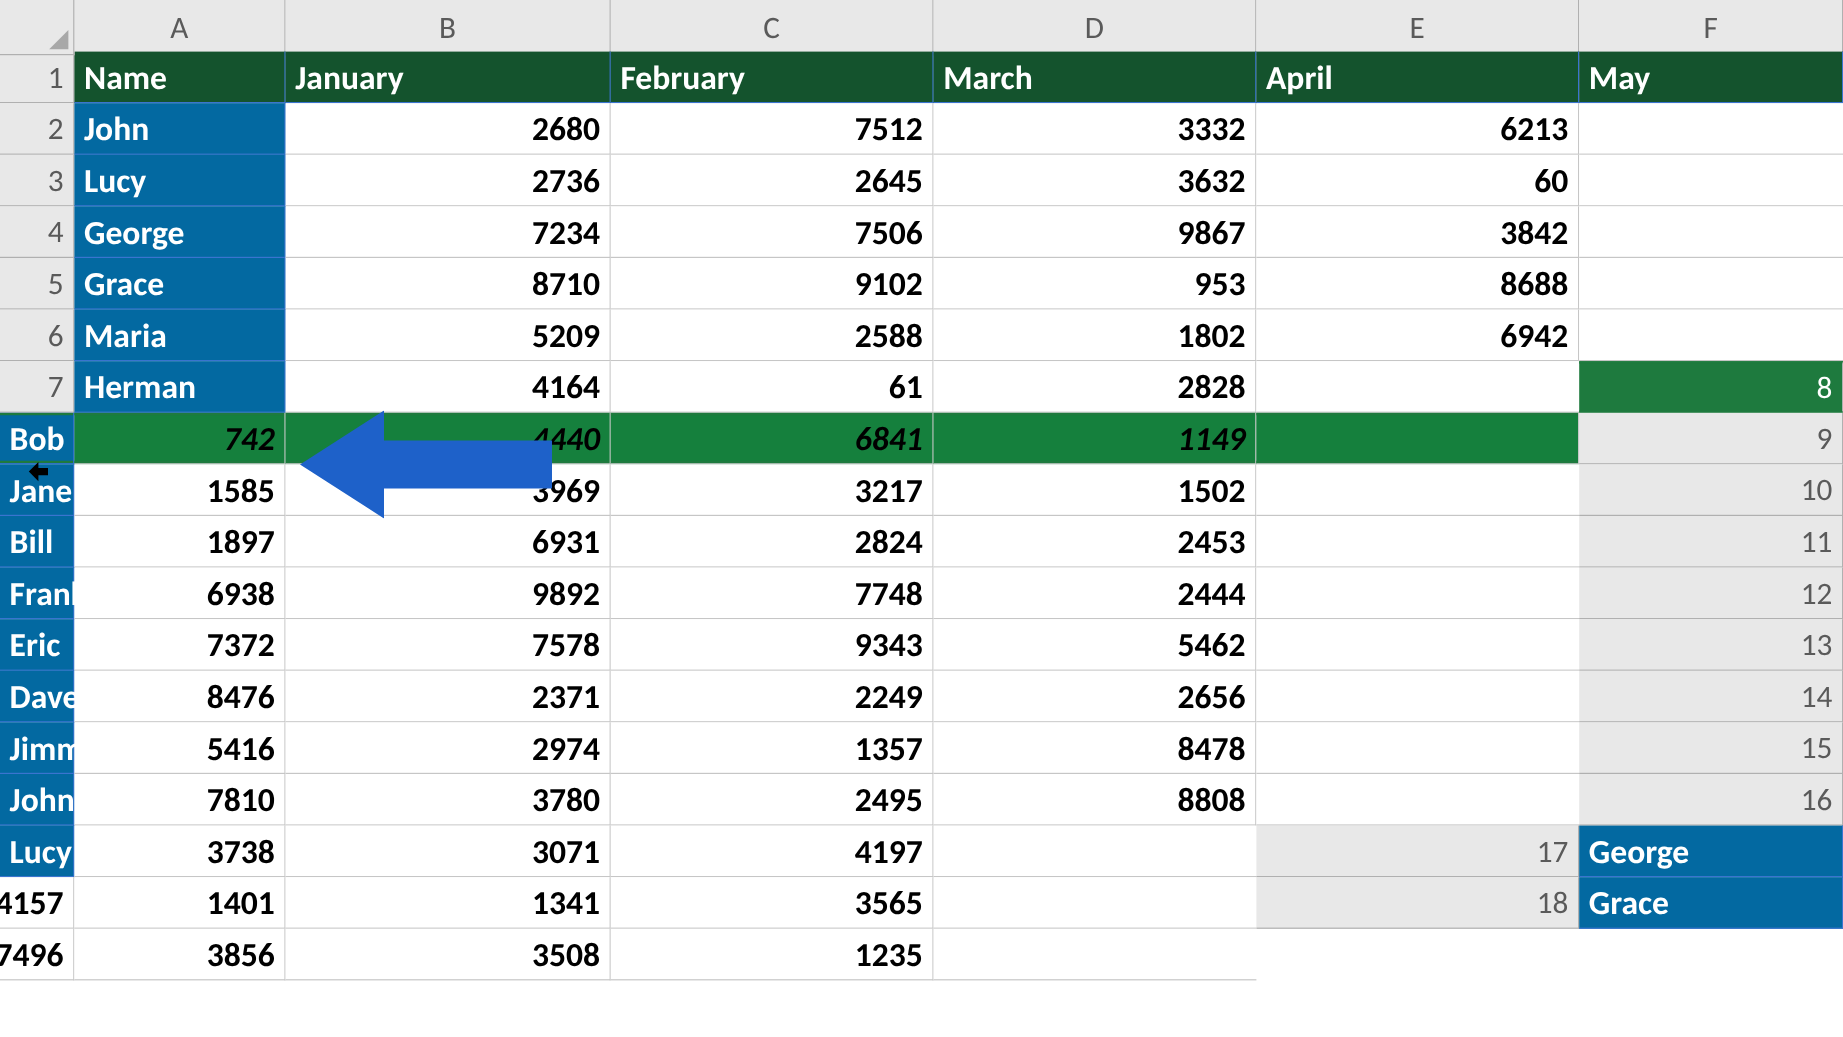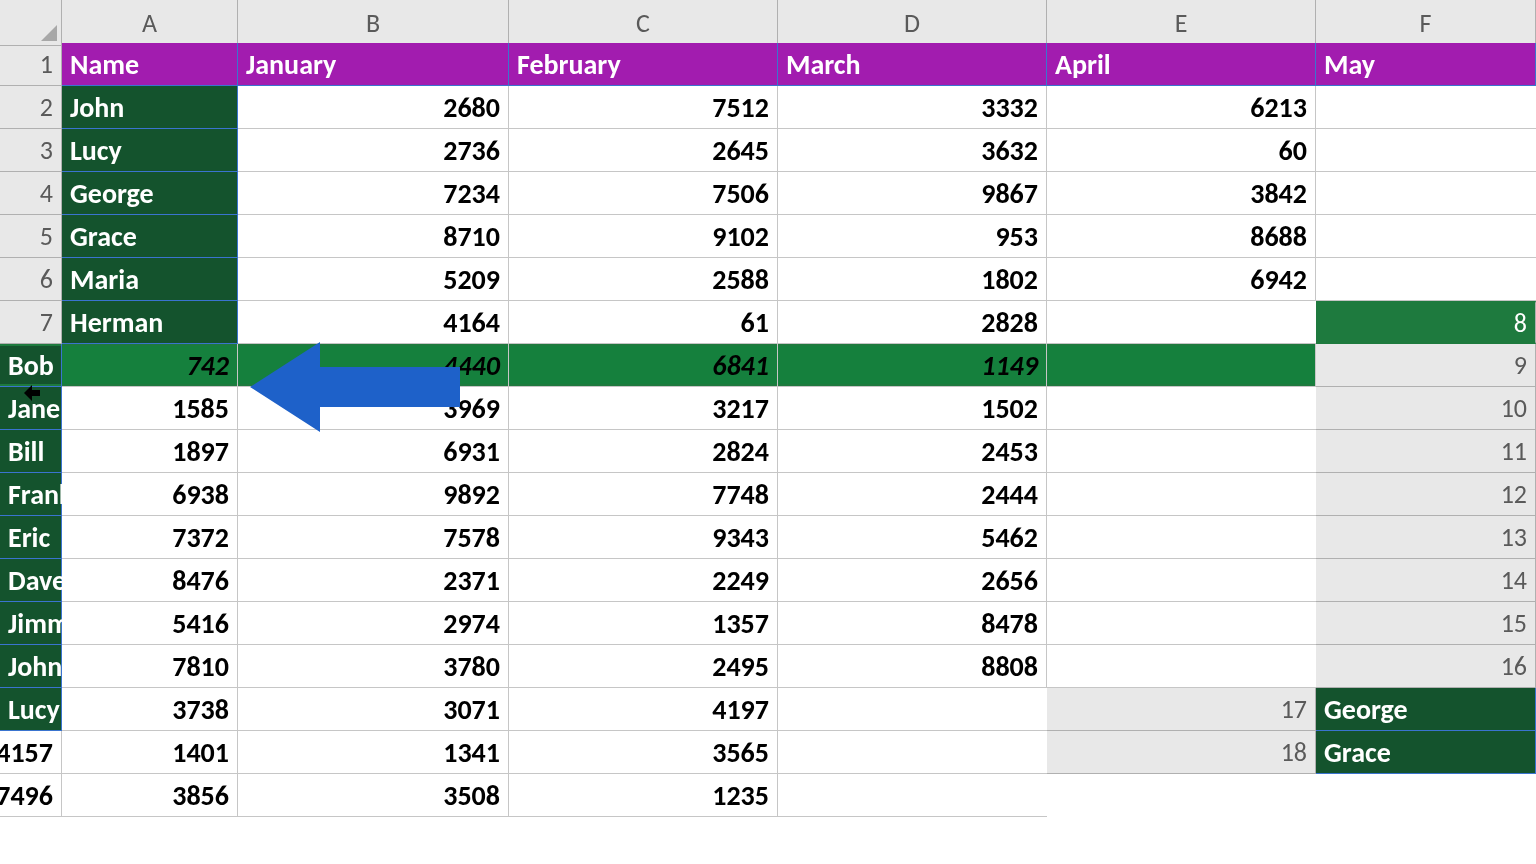--- a/index.html
+++ b/index.html
@@ -66,29 +66,29 @@
       border-right: 1px solid #c6c6c6;
       border-bottom: 1px solid #c6c6c6;
       font-size: 28px;
       font-weight: 600;
       display: flex;
       align-items: center;
       padding: 0 8px;
       background: #fff;
     }
     .cell.namecol {
-      background: #14532d;
+      background: #0369a1;
       color: #fff;
       border-right: 1px solid #3a74cf;
       border-bottom: 1px solid #3a74cf;
       font-weight: 700;
       justify-content: flex-start;
     }
     .cell.hdr {
-      background: #a21caf;
+      background: #14532d;
       color: #fff;
       border-right: 1px solid #3a74cf;
       border-bottom: 1px solid #3a74cf;
       font-weight: 700;
       justify-content: flex-start;
     }
     .cell.num {
       justify-content: flex-end;
       font-weight: 600;
       color: #000;

